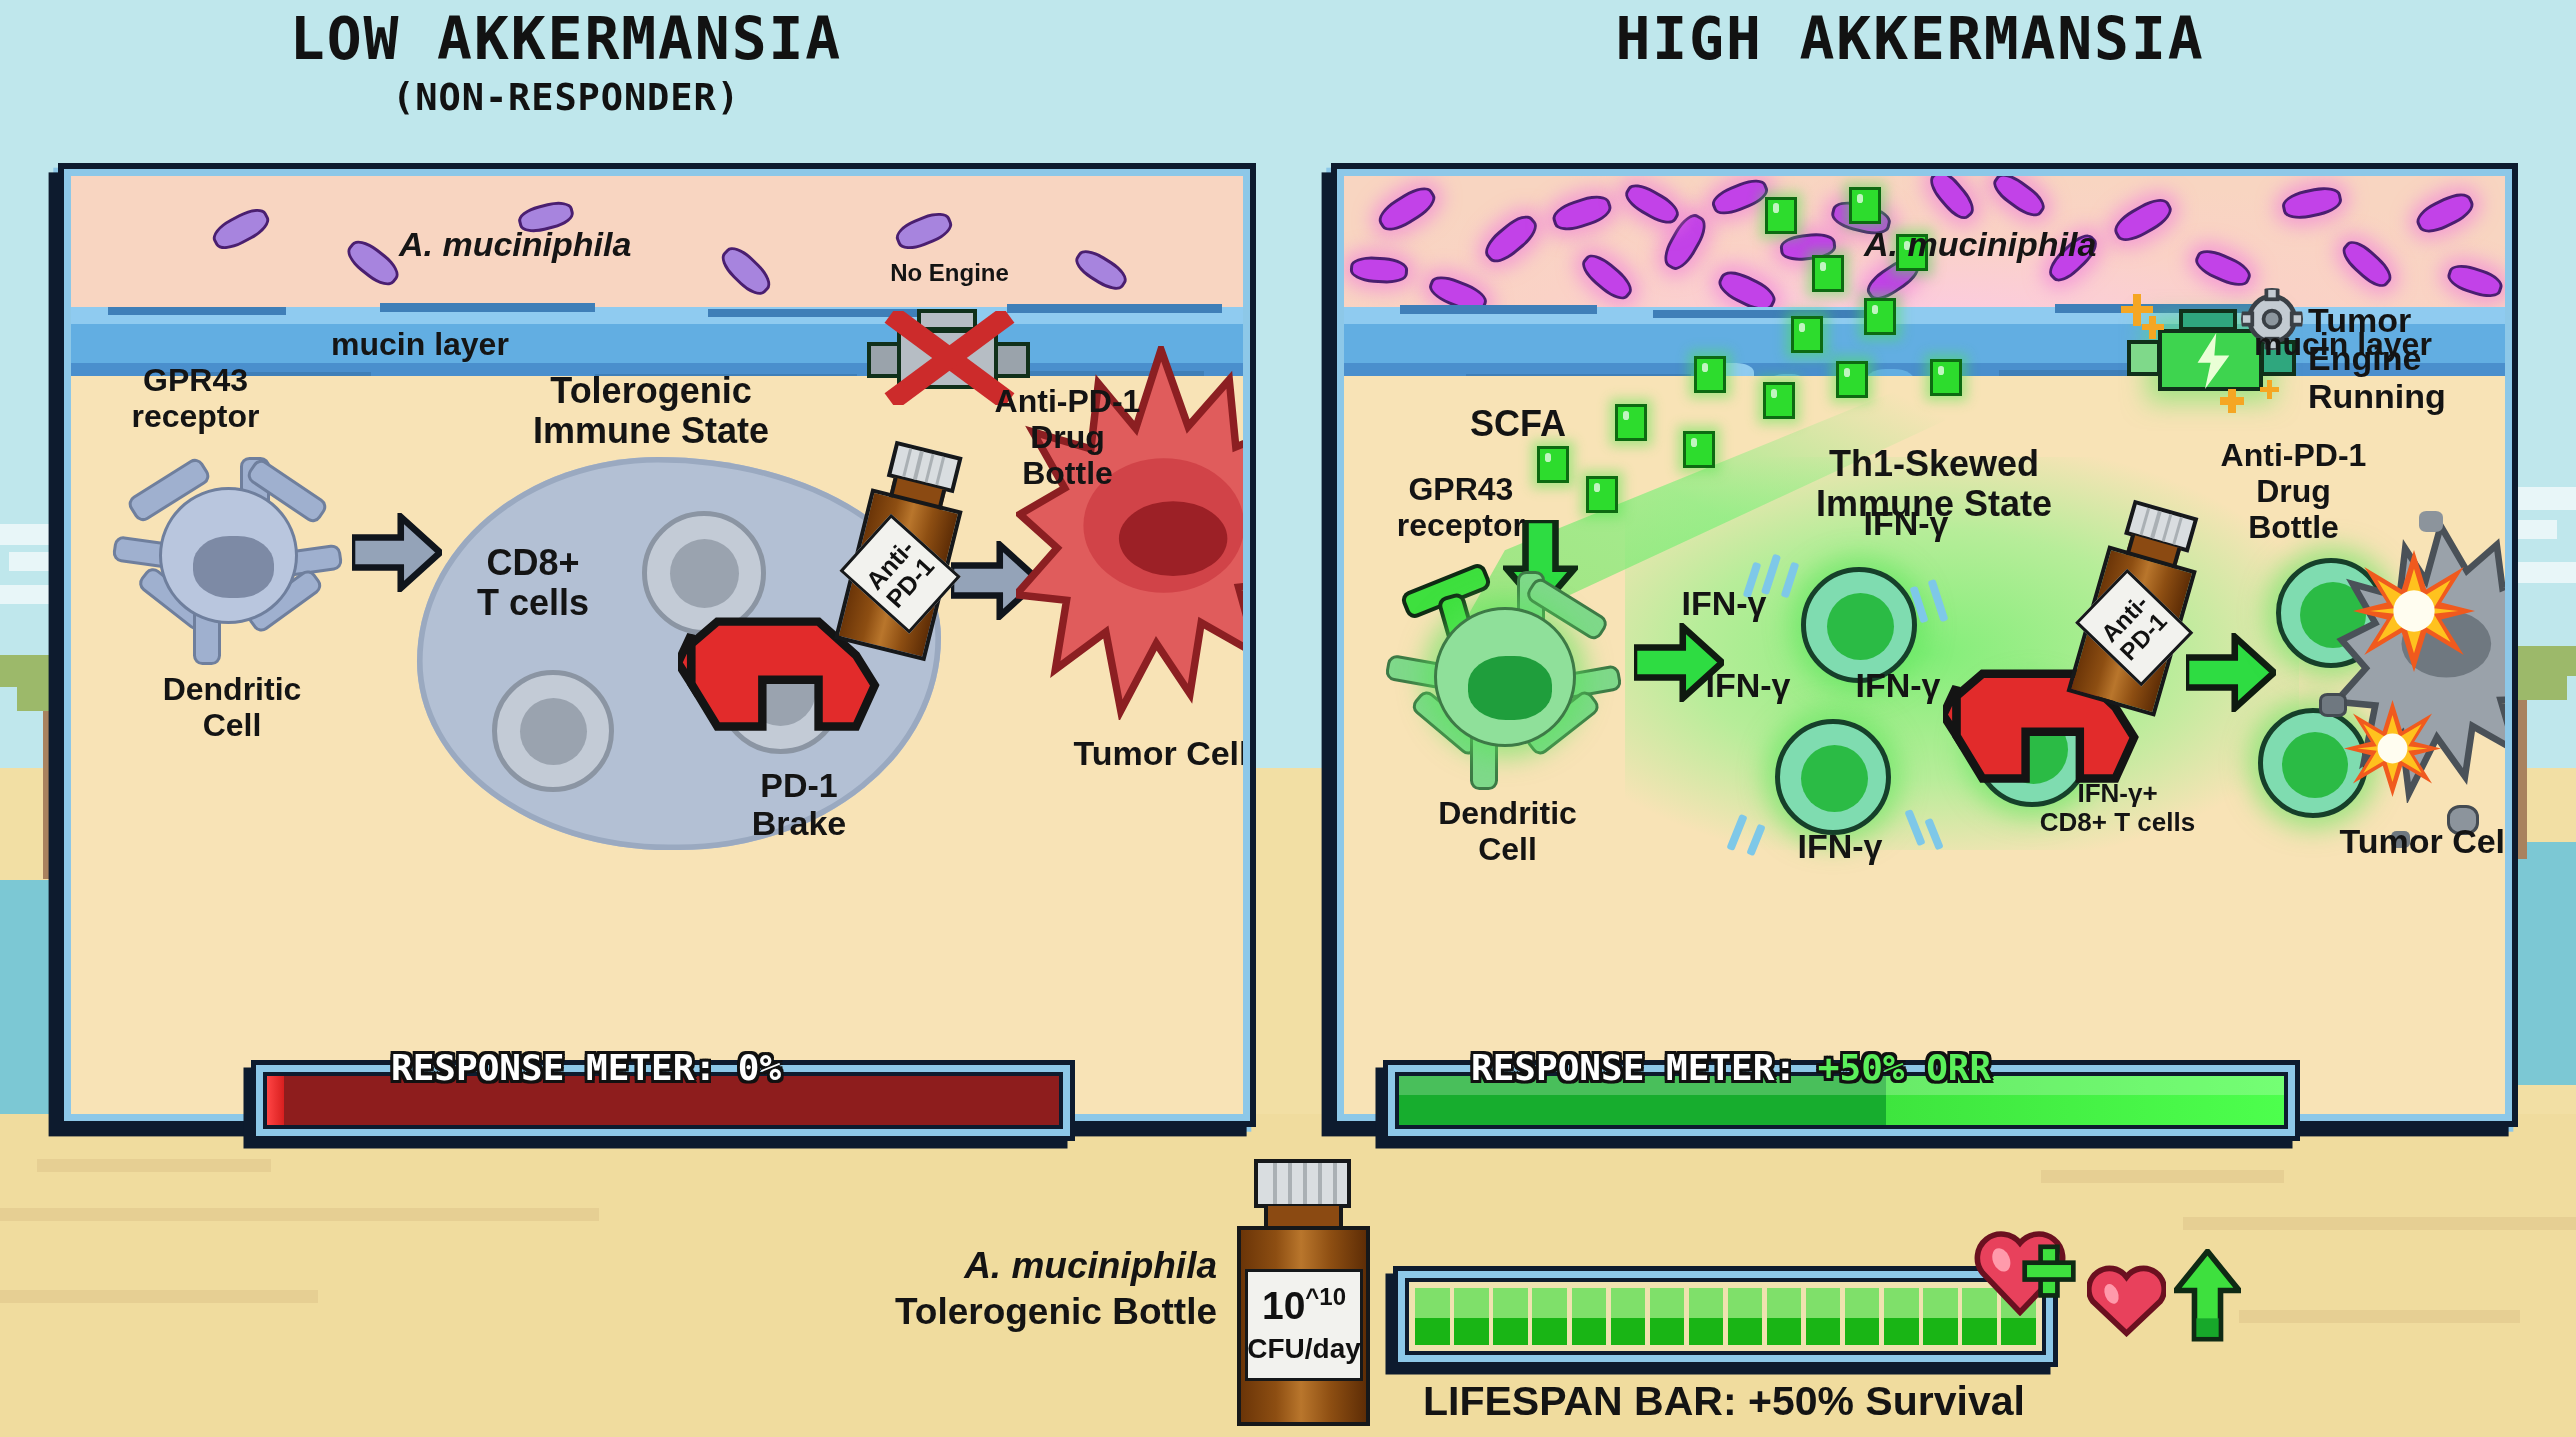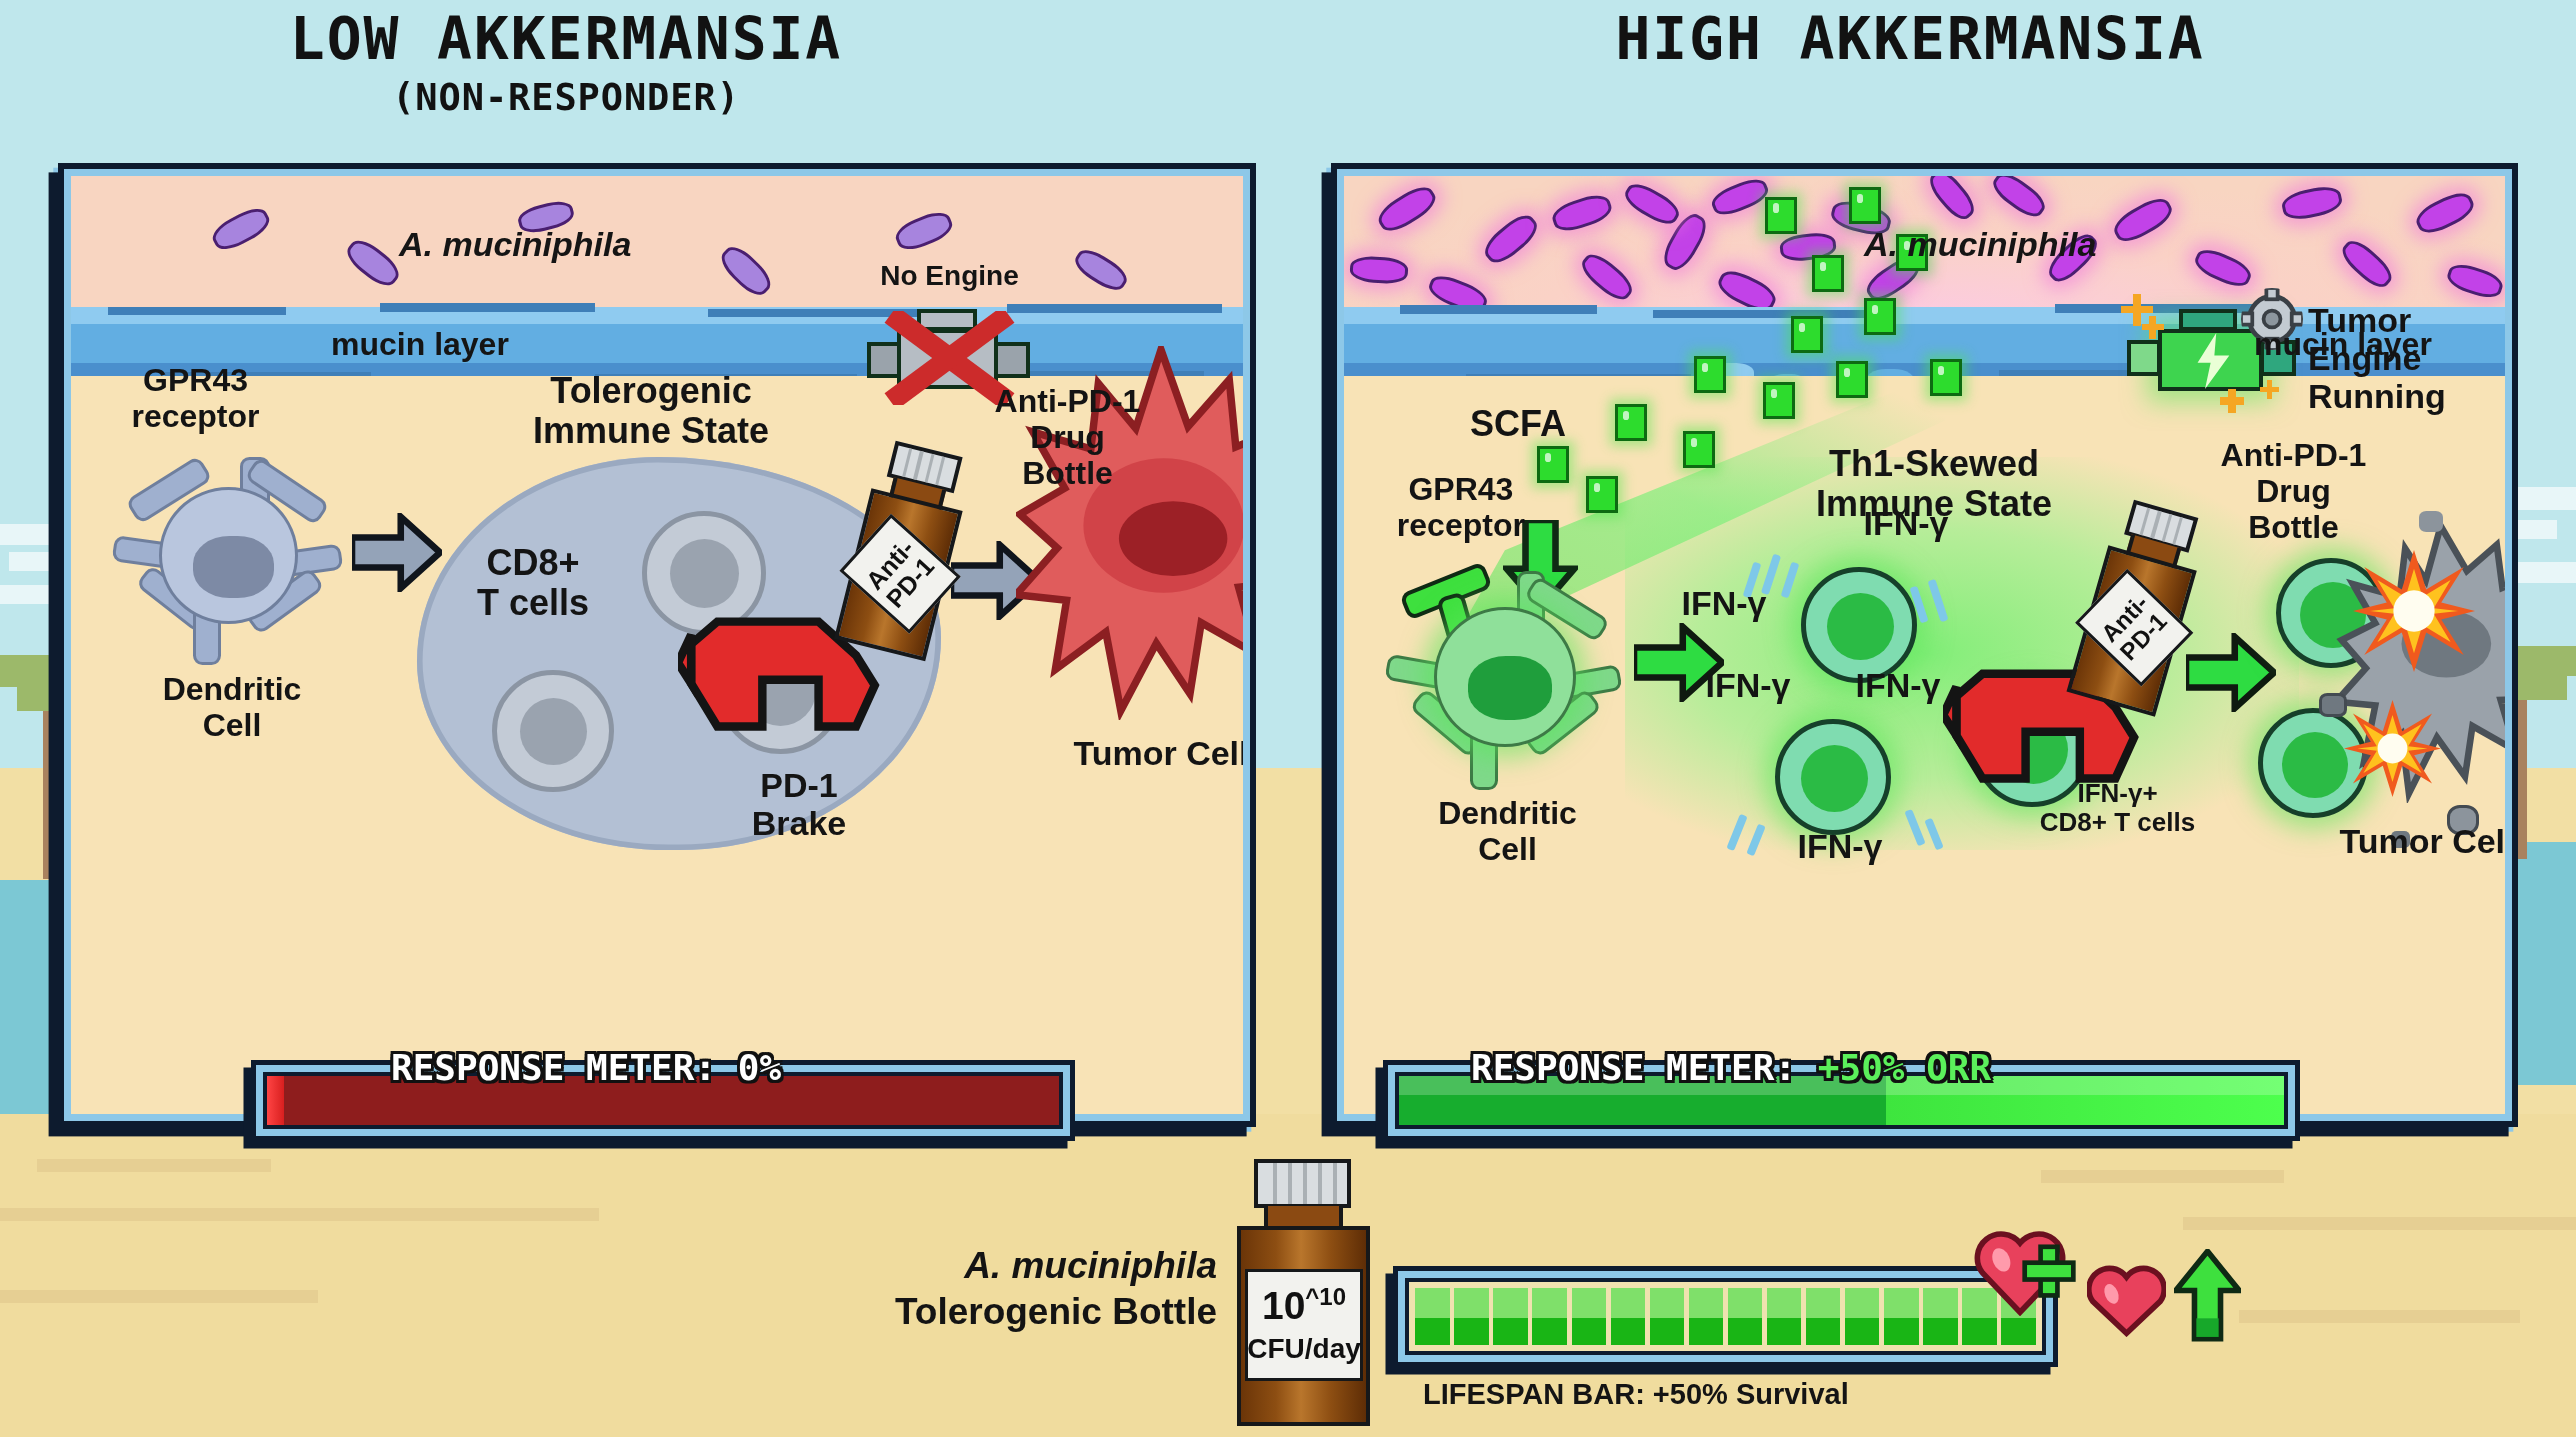--- a/index.html
+++ b/index.html
@@ -296,21 +296,21 @@
         </div>
         <div class="bottle-neck" style="left:28px;top:36px;width:54px;height:20.6px;"></div>
         <div class="bottle-body" style="left:9.4px;top:52px;width:94px;height:155px;"></div>
         <div class="bottle-label" style="left:19px;top:81px;width:77px;height:94px;font-size:25px;line-height:1.08;white-space:pre-line;transform:rotate(-62deg);">Anti-
 PD-1</div>
       </div>
       <div class="lbl" style="left:889px;top:208px;width:215px;font-size:32px;">Anti-PD-1
 Drug
 Bottle</div>
 
-      <div class="lbl" style="left:766px;top:84px;width:225px;font-size:28px;">No Engine</div>
+      <div class="lbl" style="left:766px;top:84px;width:225px;font-size:24px;">No Engine</div>
       <div style="position:absolute;left:794px;top:129px;width:168px;height:99px;">
         <div class="engine-box" style="left:32px;top:24px;width:101px;height:60px;background:#b6bdc4;"></div>
         <div class="engine-box" style="left:52px;top:3.7px;width:60px;height:22.5px;background:#b6bdc4;"></div>
         <div class="engine-box" style="left:1.9px;top:37px;width:34px;height:36px;background:#9aa3ab;"></div>
         <div class="engine-box" style="left:129px;top:37px;width:36px;height:36px;background:#9aa3ab;"></div>
         <svg style="position:absolute;left:19px;top:5.6px;width:131px;height:94px;" viewBox="0 0 140 100">
           <line x1="16" y1="10" x2="124" y2="90" stroke="#cc2b2b" stroke-width="22" stroke-linecap="square"></line>
           <line x1="124" y1="10" x2="16" y2="90" stroke="#cc2b2b" stroke-width="22" stroke-linecap="square"></line>
         </svg>
       </div>
@@ -661,21 +661,21 @@
     <div class="ls-seg">
         <div class="ls-seg-top"></div>
         <div class="ls-seg-bot"></div>
       </div>
     <div class="ls-seg" style="margin-right:0;">
         <div class="ls-seg-top"></div>
         <div class="ls-seg-bot"></div>
       </div>
   </div>
 </div>
-<div style="position:absolute;left:1423px;top:1378px;font-size:29px;font-weight:700;color:#141414;
+<div style="position:absolute;left:1423px;top:1378px;font-size:41px;font-weight:700;color:#141414;
             font-family:'Liberation Sans',sans-serif;white-space:nowrap;z-index:12;">LIFESPAN BAR: +50% Survival</div>
 
 <svg style="position:absolute;left:1973px;top:1215px;width:109px;height:101px;z-index:13;" viewBox="0 0 116 108">
   <path d="M50,104 L10,62 A24,24 0 0,1 50,30 A24,24 0 0,1 90,62 Z" fill="#e8415c" stroke="#6b1020" stroke-width="6"></path>
   <ellipse cx="30" cy="48" rx="9" ry="13" fill="#ff9aab" transform="rotate(-22 30 48)"></ellipse>
   <rect x="72" y="34" width="18" height="52" fill="#3ee03e" stroke="#0f2a14" stroke-width="5"></rect>
   <rect x="55" y="51" width="52" height="18" fill="#3ee03e" stroke="#0f2a14" stroke-width="5"></rect>
 </svg>
 
 <svg style="position:absolute;left:2087px;top:1262px;width:79px;height:75px;z-index:13;" viewBox="0 0 84 80">

